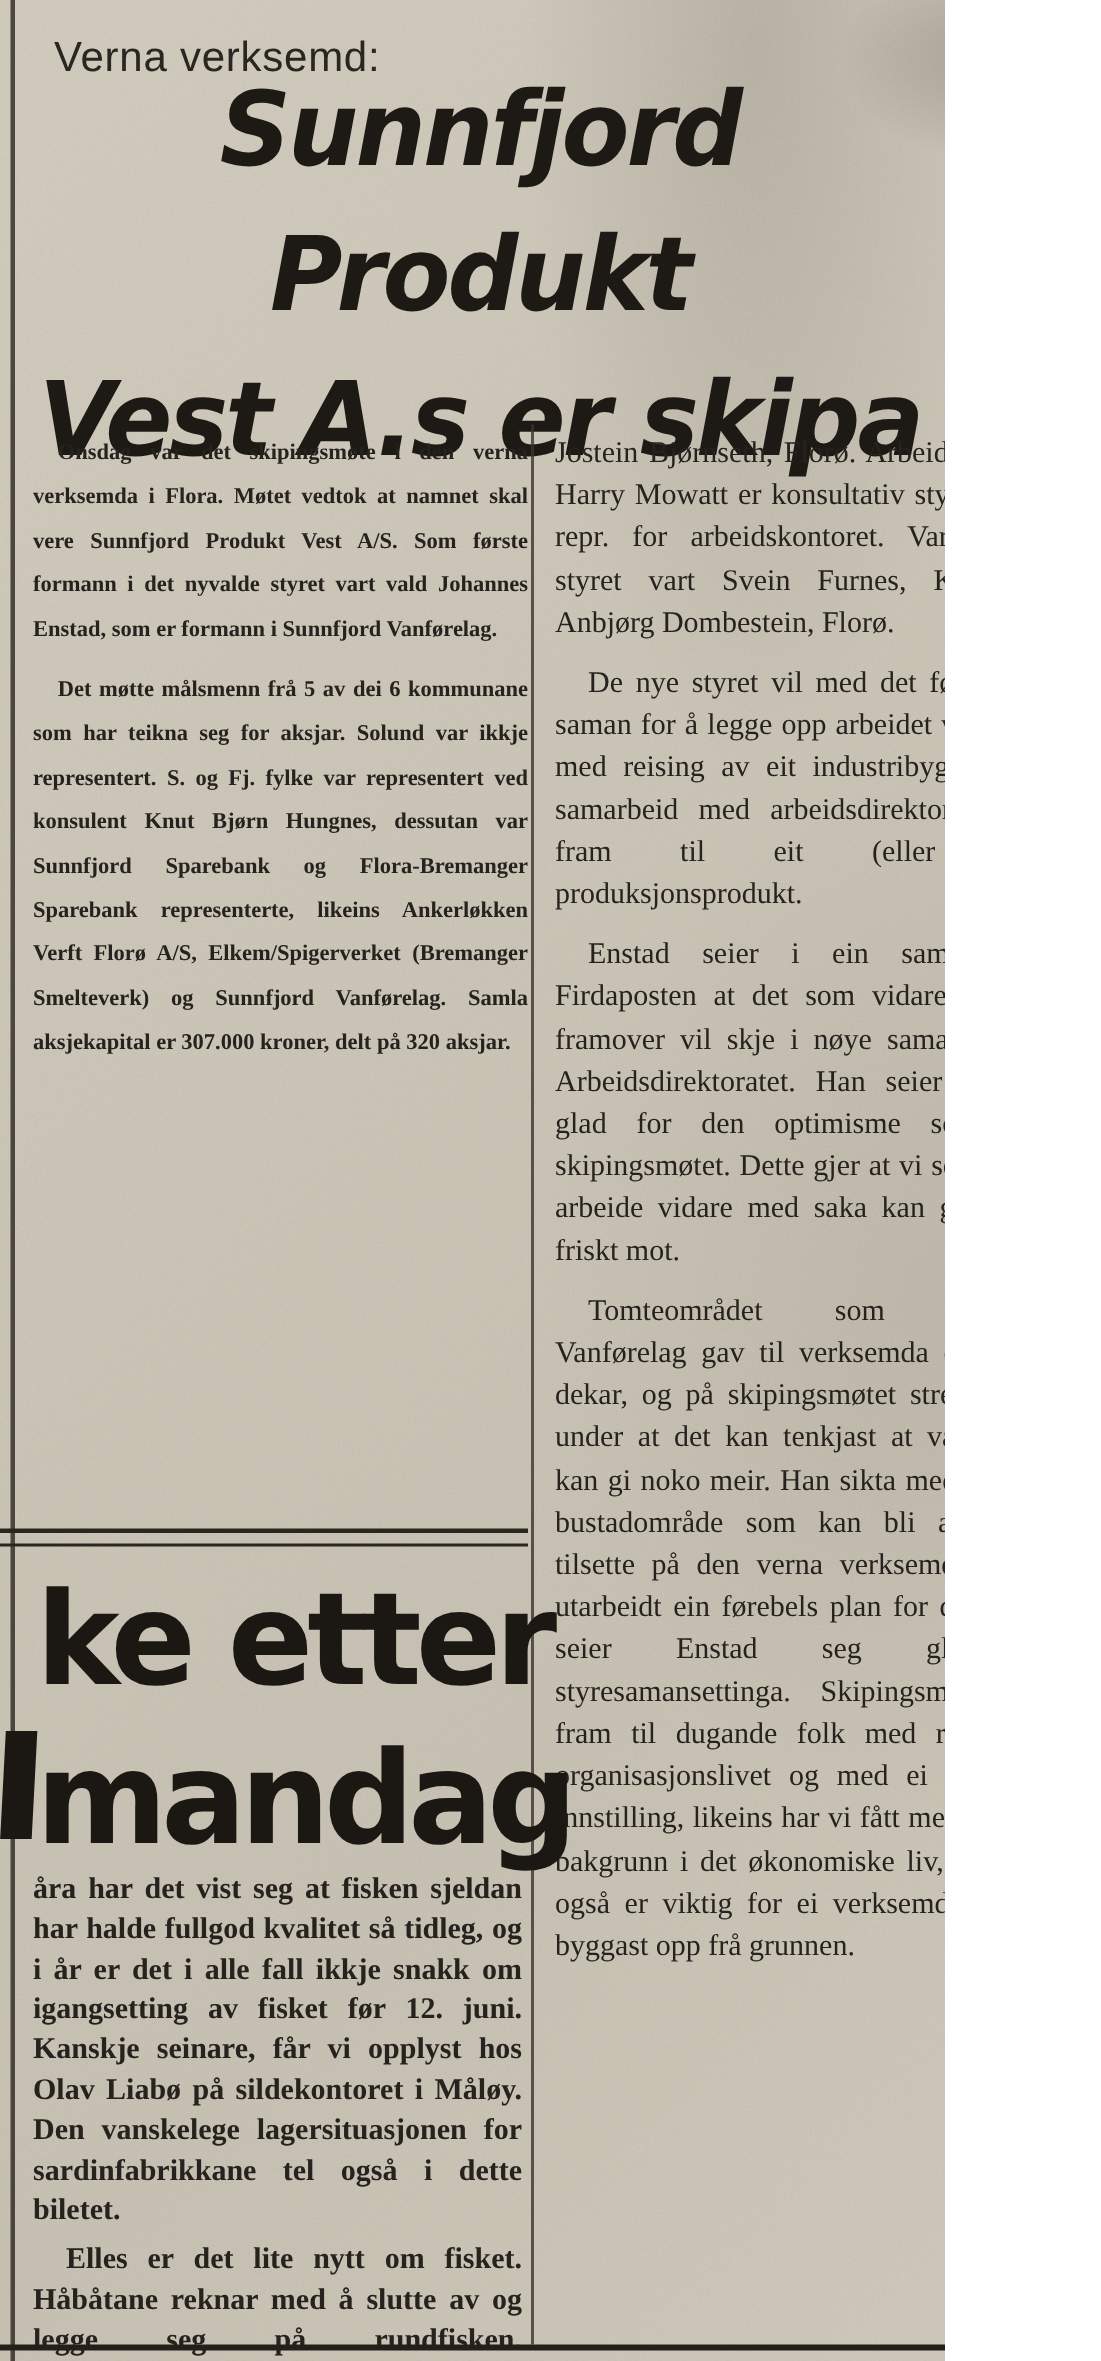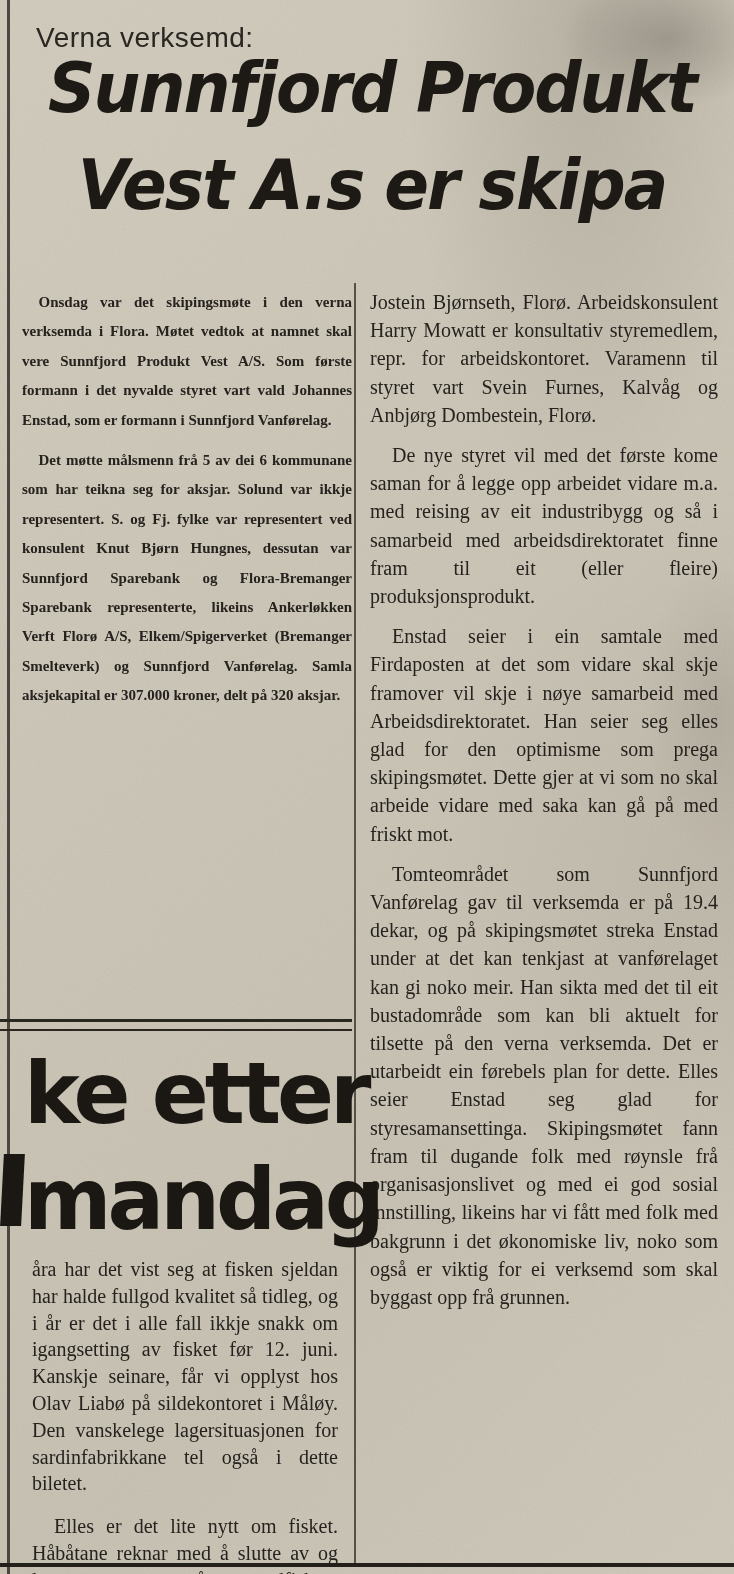--- a/index.html
+++ b/index.html
@@ -1,18 +1,18 @@
 <!DOCTYPE html>
 <html><head>
 <meta charset="utf-8">
 <style>
   html,body{margin:0;padding:0;}
   .page{
     position:relative;
-    width:734px;height:1574px;
+    width:630px;height:1574px;
     background:
       radial-gradient(ellipse at 80% 2%, rgba(90,85,75,.18) 0%, rgba(90,85,75,0) 22%),
       radial-gradient(ellipse at 100% 55%, rgba(110,100,90,.10) 0%, rgba(110,100,90,0) 30%),
       linear-gradient(135deg,#d3cdbf 0%,#cdc7b9 40%,#c9c3b5 70%,#d0cabc 100%);
     overflow:hidden;
     font-family:"Liberation Serif", serif;
     color:#26231f;
   }
   .grain{position:absolute;inset:0;opacity:.5;pointer-events:none;mix-blend-mode:multiply;}
   .rule-left{position:absolute;left:7px;top:0;width:3px;height:1574px;background:#35312a;opacity:.85;}
@@ -61,21 +61,21 @@
     white-space:nowrap;
   }
   .glyph-fragment{
     position:absolute;left:2px;top:1154px;width:21px;height:72px;
     background:#1b1813;transform:skewX(-3deg);
   }
   .article2-body{
     position:absolute;left:16px;top:1240px;width:338px;
     font-size:20px;line-height:26.8px;text-align:justify;
   }
-  .article2-body p{margin:16px;}
+  .article2-body p{margin:6px;font-weight:bold;}
   .article2-body p + p{text-indent:1.1em;}
   .bottom-rule{position:absolute;left:0;top:1563px;width:734px;height:4px;background:#23201b;}
   .smudge-a{position:absolute;left:560px;top:-10px;width:180px;height:120px;
     background:radial-gradient(ellipse at 60% 40%, rgba(70,65,58,.28) 0%, rgba(70,65,58,0) 70%);}
   .smudge-b{position:absolute;left:640px;top:560px;width:110px;height:300px;
     background:radial-gradient(ellipse at 70% 50%, rgba(90,82,72,.14) 0%, rgba(90,82,72,0) 70%);}
 </style>
 </head>
 <body>
 

